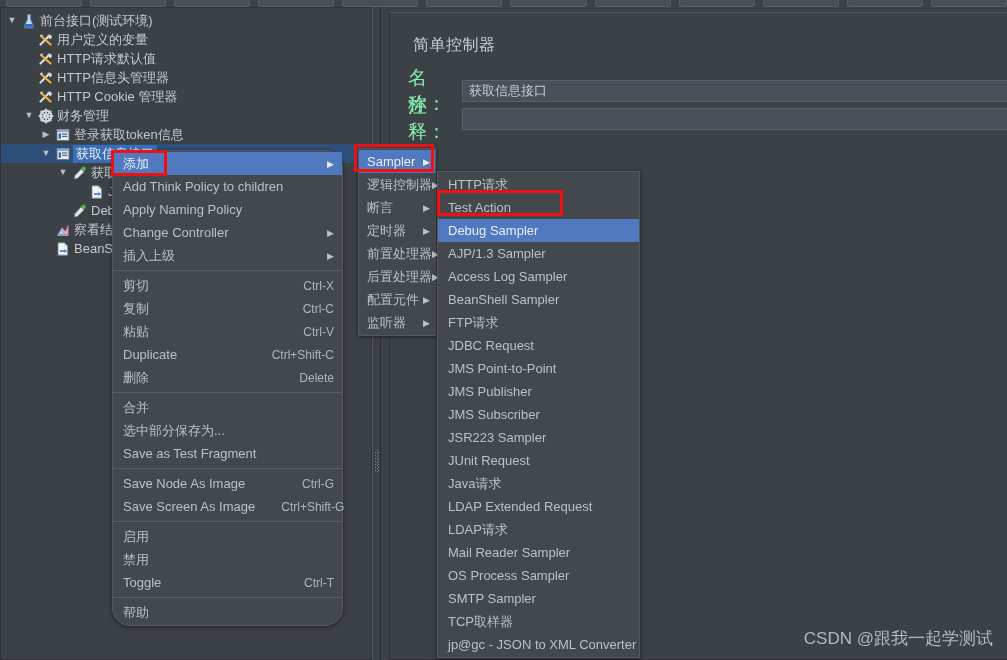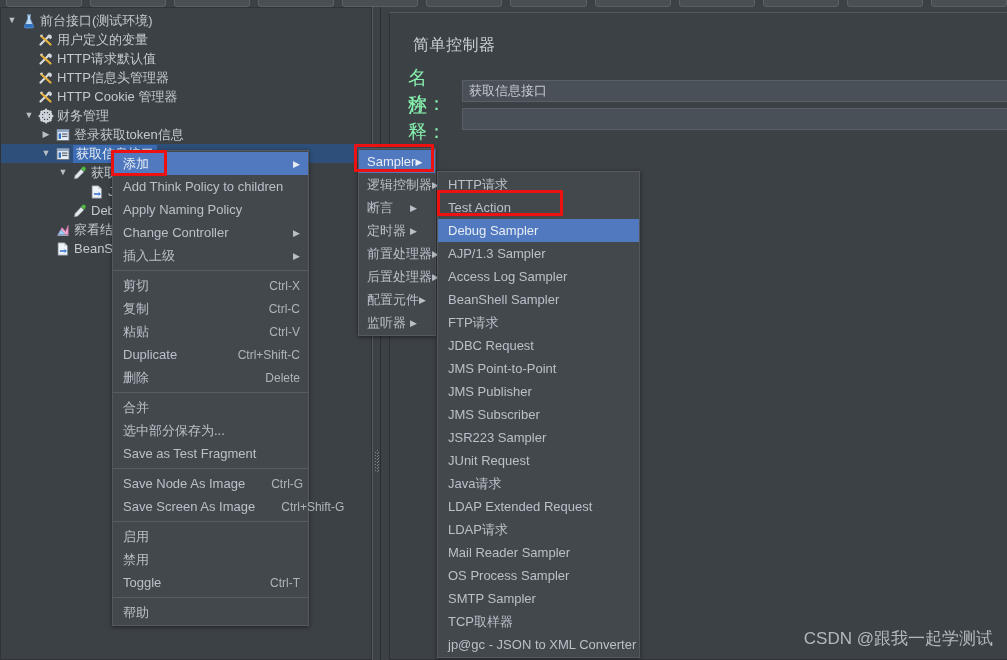--- a/index.html
+++ b/index.html
@@ -111,25 +111,25 @@
   }
   .mi .mlabel { flex: 1 1 auto; }
   .mi .accel { color: #aeb5bc; font-size: 12px; padding-left: 26px; }
   .mi .arrow {
     width: 12px; text-align: right; color: #b9c0c8; font-size: 9px;
   }
   .mi.hl { background: #5079c0; color: #e8edf4; }
   .mi.hl .arrow { color: #e8edf4; }
   .msep { height: 1px; background: #585d63; margin: 3px 0; }
 
-  #menu-context { left: 112px; top: 150px; width: 197px; }
+  #menu-context { left: 112px; top: 150px; width: 231px; border-radius: 18px; }
   #menu-add     { left: 358px; top: 148px; width: 78px; }
   #menu-sampler { left: 437px; top: 152px; width: 203px; margin-top: 19px; }
 
-  #menu-add .mi { padding: 0 18px 0 8px; }
+  #menu-add .mi { padding: 0 5px 0 8px; }
   #menu-sampler .mi { height: 23px; }
 
   
   .redbox {
     position: absolute; border: 3px solid #ee1111; z-index: 60;
     pointer-events: none; border-radius: 1px;
   }
   #red-add     { left: 111px; top: 150px; width: 56px; height: 26px; }
   #red-sampler { left: 354px; top: 144px; width: 80px; height: 28px; }
   #red-debug   { left: 437px; top: 190px; width: 126px; height: 26px; }

